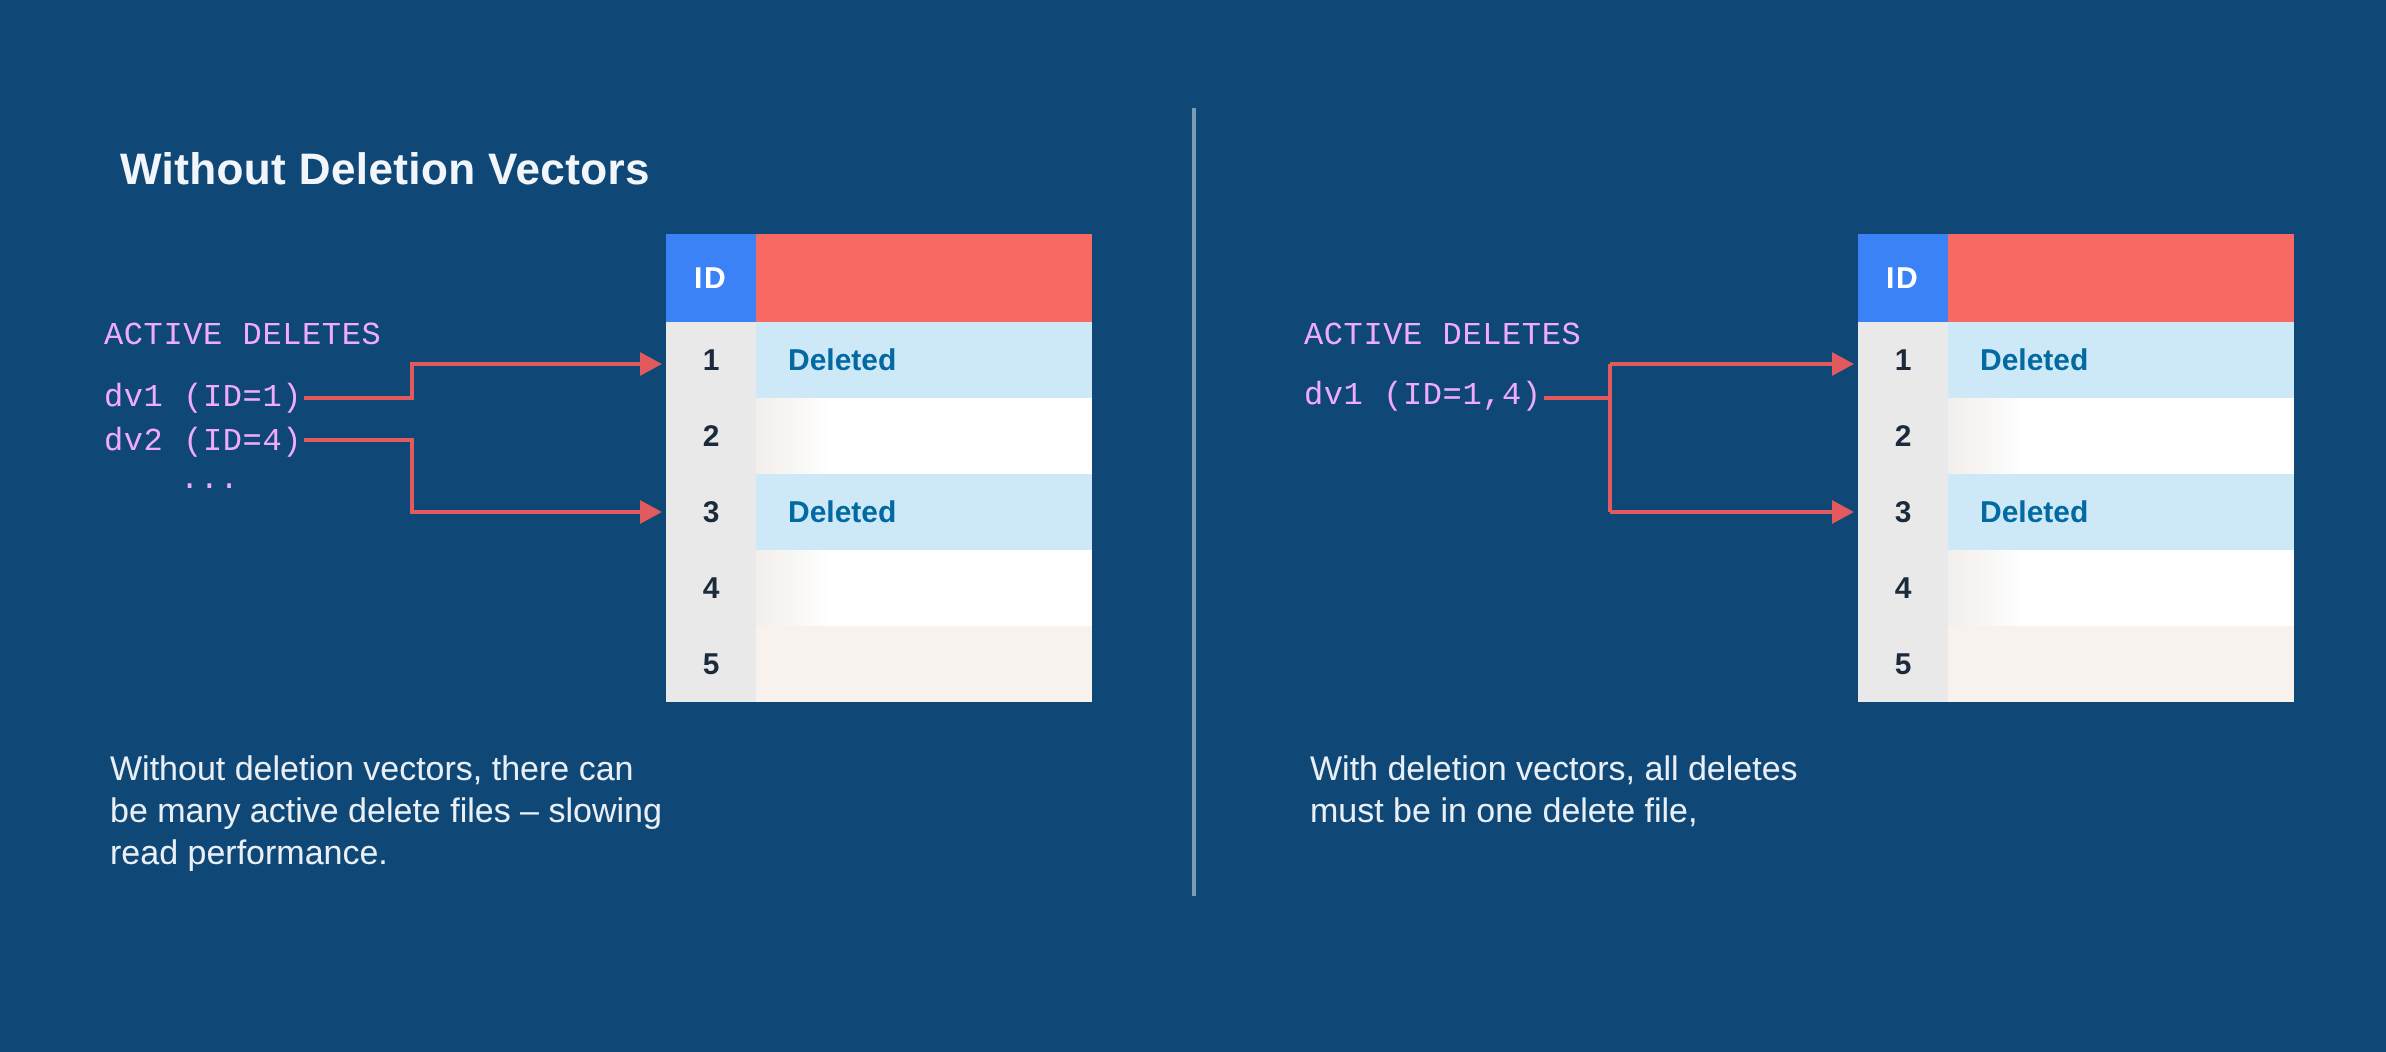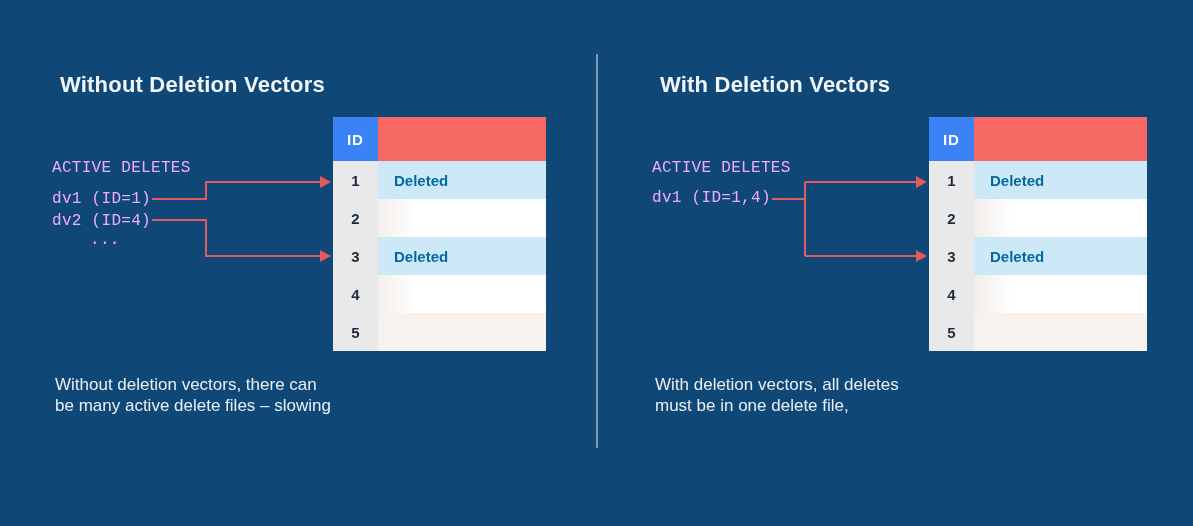--- a/index.html
+++ b/index.html
@@ -155,25 +155,25 @@
     </div>
     <div class="drow r-muted">
       <div class="cell-id">5</div>
       <div class="cell-val"></div>
     </div>
   </div>
 
   <div class="caption left">
     <div>Without deletion vectors, there can</div>
     <div>be many active delete files – slowing</div>
+    <div>read performance.</div>
   </div>
 
   <div class="divider"></div>
 
-  <h2 class="panel-title right">With Deletion Vectors</h2>
 
   <div class="mono" style="left:652px; top:159px;">ACTIVE DELETES</div>
   <div class="mono" style="left:652px; top:189px;">dv1 (ID=1,4)</div>
 
   <div class="dtable right">
     <div class="thead">
       <div class="th-id">ID</div>
       <div class="th-rest"></div>
     </div>
     <div class="drow r-del">

